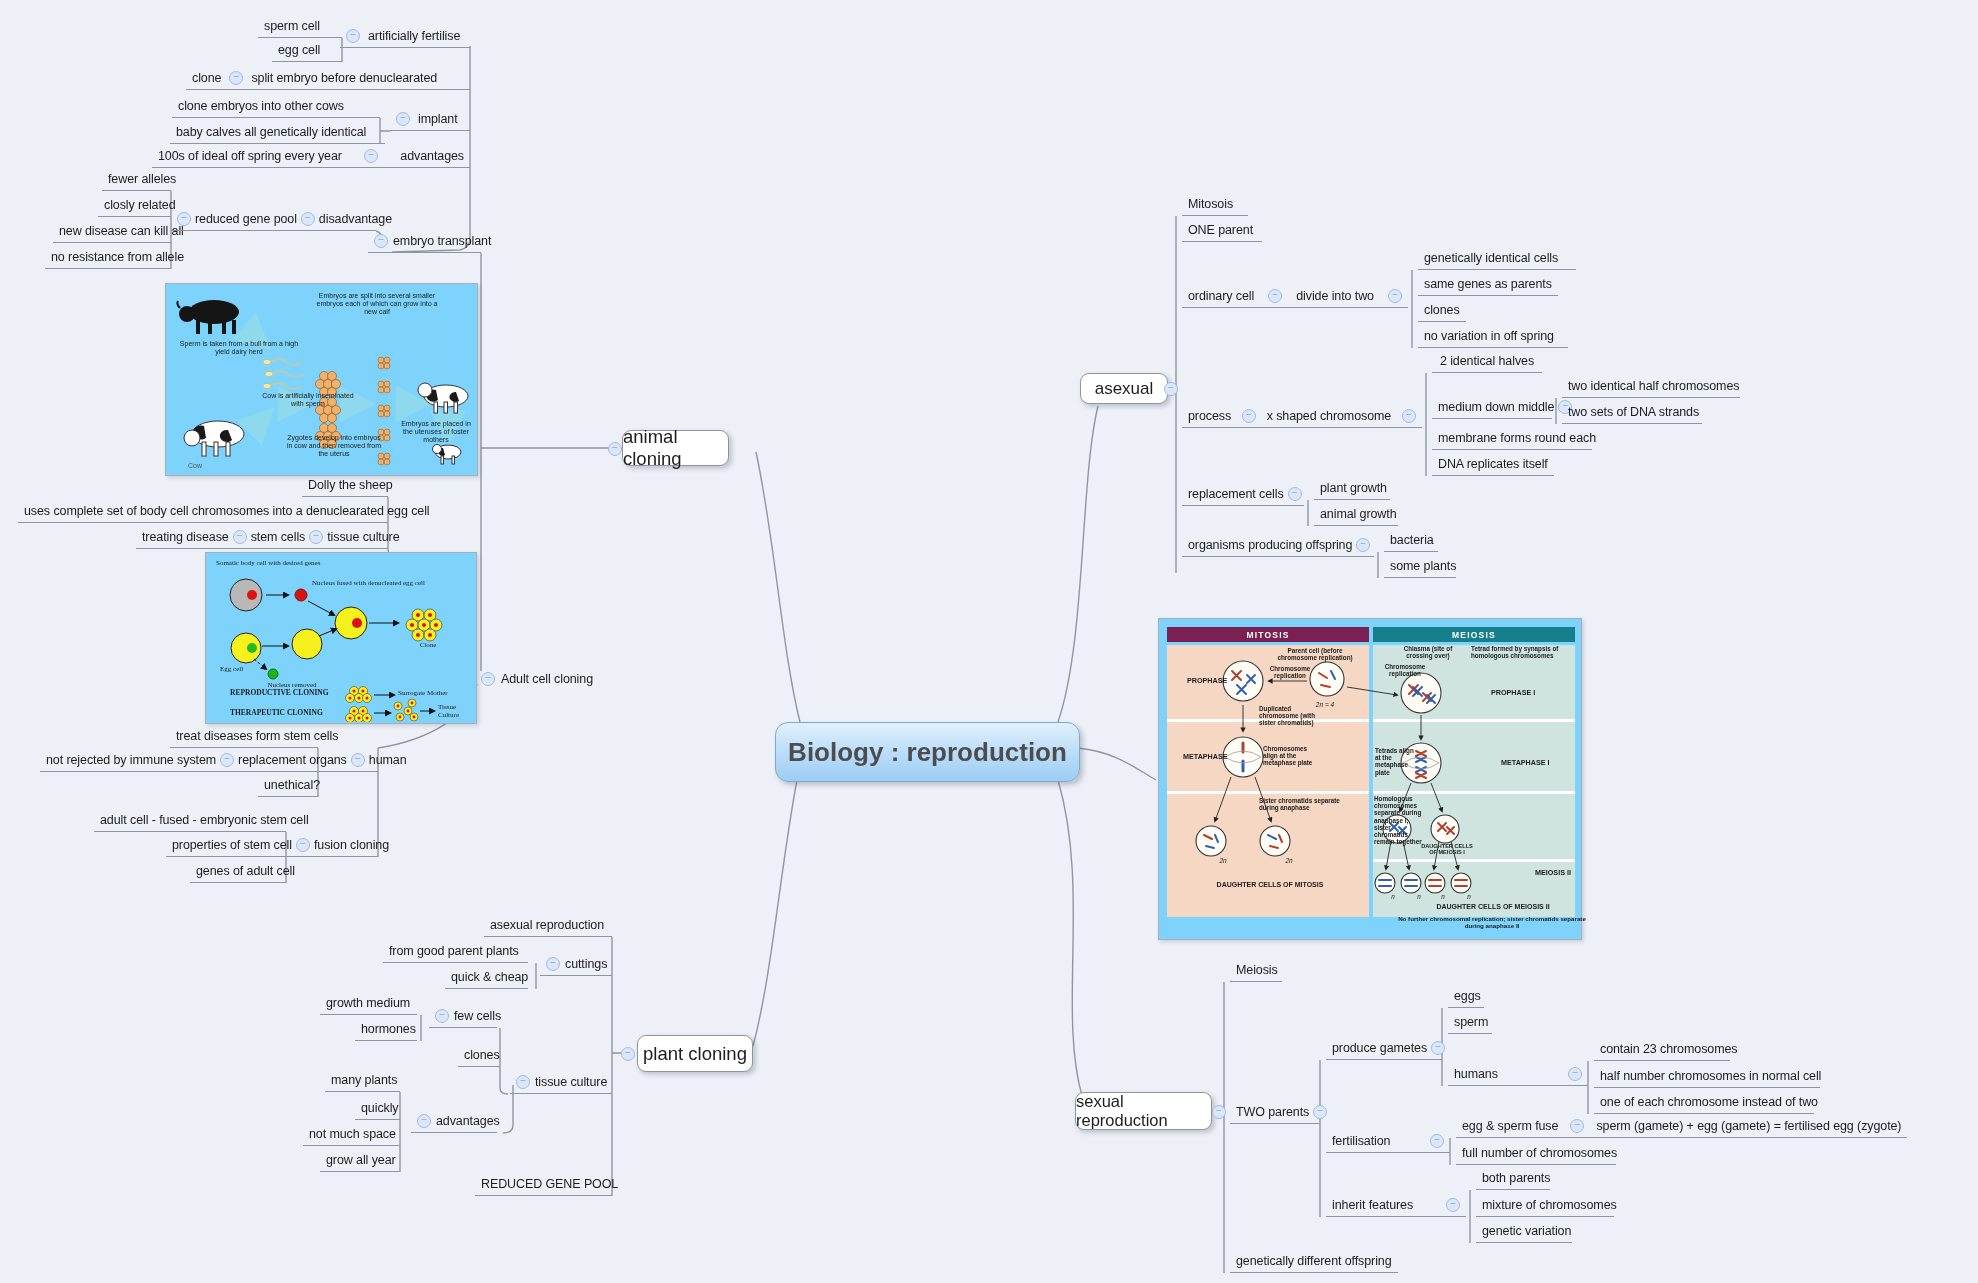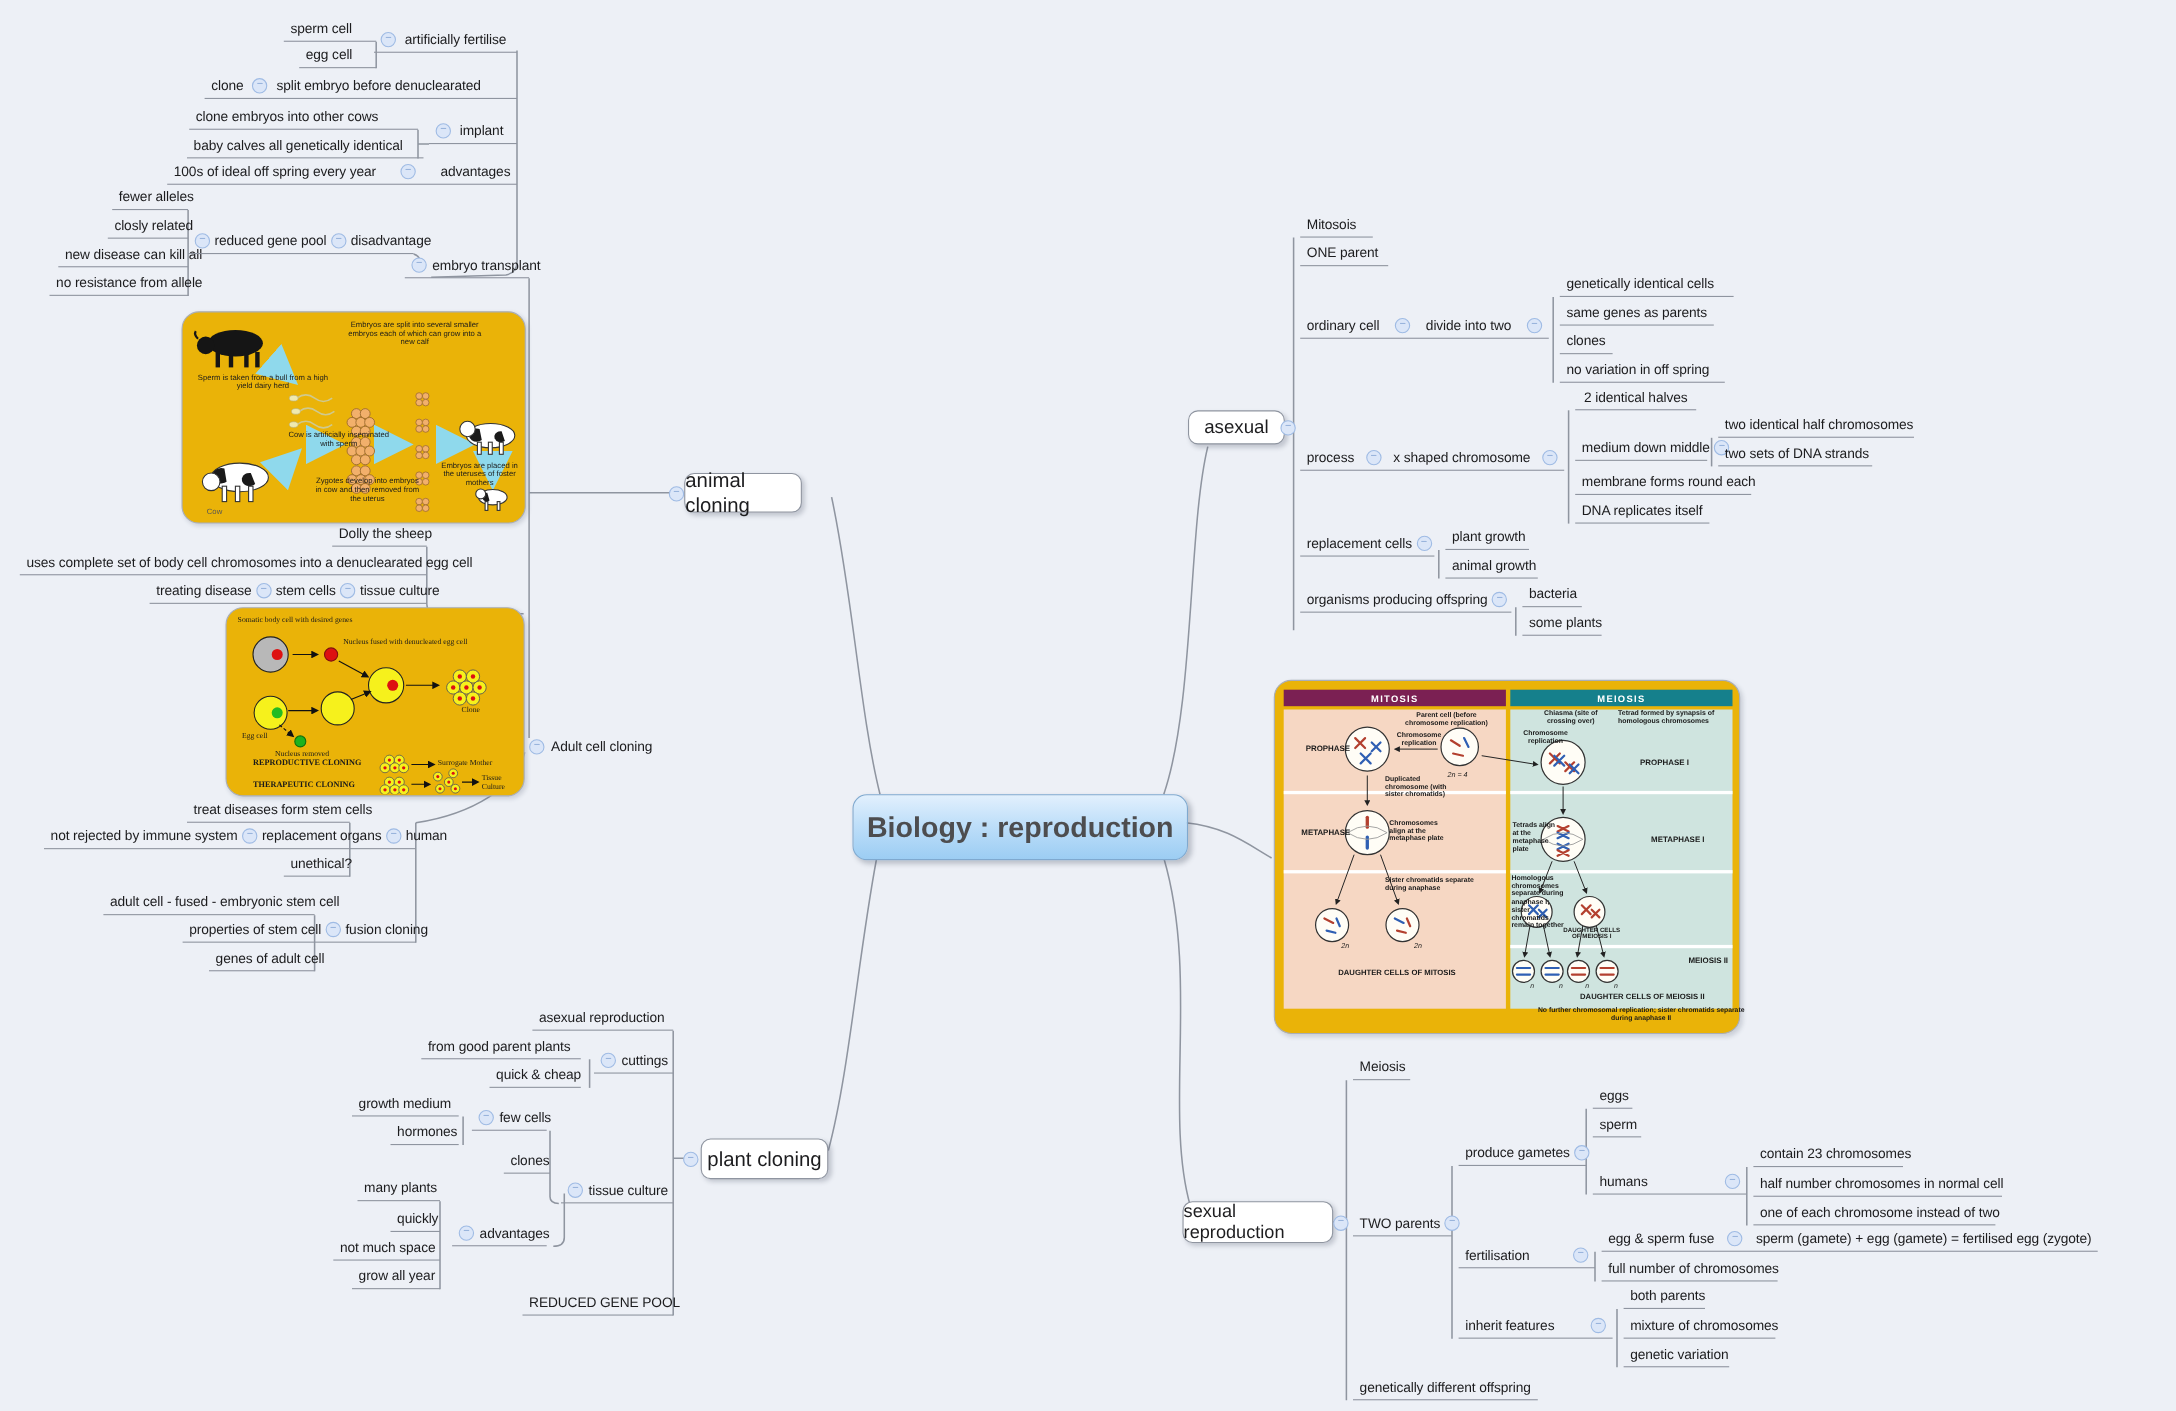--- a/index.html
+++ b/index.html
@@ -30,22 +30,22 @@
   }
   #central{
     position:absolute;left:775px;top:722px;width:303px;height:58px;
     display:flex;align-items:center;justify-content:center;
     background:linear-gradient(#e2f0fd,#bfdff9 45%,#9ccdf3);
     border:1.4px solid #7fa9cf;border-radius:13px;
     font-size:26px;font-weight:bold;color:#4d4d4f;z-index:4;
     box-shadow:3px 3px 5px rgba(70,80,100,0.3);
   }
   .card{
-    position:absolute;box-sizing:border-box;background:#eab308;
-    border:1.4px solid #a9aeb8;border-radius:16px;z-index:2;
+    position:absolute;box-sizing:border-box;background:#7dd3fc;
+    border:1.4px solid #a9aeb8;border-radius:0;z-index:2;
     box-shadow:2px 2px 4px rgba(70,80,100,0.2);
   }
   .cap{position:absolute;font-size:7px;line-height:1.15;text-align:center;color:#1a1a1a;z-index:3;}
   .serif{font-family:"Liberation Serif", serif;}
   .b{font-weight:bold;margin-left:16px;}
   .mmhdr{position:absolute;height:15px;display:flex;align-items:center;justify-content:center;
     color:#fff;font-size:8.5px;font-weight:bold;letter-spacing:1.2px;z-index:2;}
   .mmcol{position:absolute;z-index:1;}
   .mmsep{position:absolute;background:#fff;height:3px;z-index:1;}
 </style>
@@ -356,21 +356,21 @@
         <circle cx="202" cy="158" r="1.4"></circle>
         <circle cx="194" cy="164" r="1.4"></circle>
         <circle cx="206" cy="150" r="1.4"></circle>
         <circle cx="208" cy="164" r="1.4"></circle>
       </g>
     <path d="M 214,158 H 228" stroke="#111" stroke-width="1" marker-end="url(#ahb)"></path>
   </svg>
   <div class="cap serif" style="left:10px;top:6px;width:180px;text-align:left">Somatic body cell with desired genes</div>
   <div class="cap serif" style="left:106px;top:26px;width:156px;text-align:left">Nucleus fused with denucleated egg cell</div>
   <div class="cap serif" style="left:14px;top:112px;width:50px;text-align:left">Egg cell</div>
-  <div class="cap serif" style="left:44px;top:128px;width:84px;text-align:left">Nucleus removed</div>
+  <div class="cap serif" style="left:44px;top:128px;width:84px;text-align:center">Nucleus removed</div>
   <div class="cap serif" style="left:202px;top:88px;width:40px">Clone</div>
   <div class="cap serif b" style="left:8px;top:136px;width:126px;text-align:left;font-size:7.5px">REPRODUCTIVE CLONING</div>
   <div class="cap serif" style="left:192px;top:136px;width:72px;text-align:left">Surrogate Mother</div>
   <div class="cap serif b" style="left:8px;top:156px;width:126px;text-align:left;font-size:7.5px">THERAPEUTIC CLONING</div>
   <div class="cap serif" style="left:232px;top:150px;width:36px;text-align:left">Tissue Culture</div>
 </div>
 
 <div class="row" style="left:475px;top:668px;width:132px;gap:6px;border-bottom:none">
   <span class="ci">−</span>
   <span>Adult cell cloning</span>

